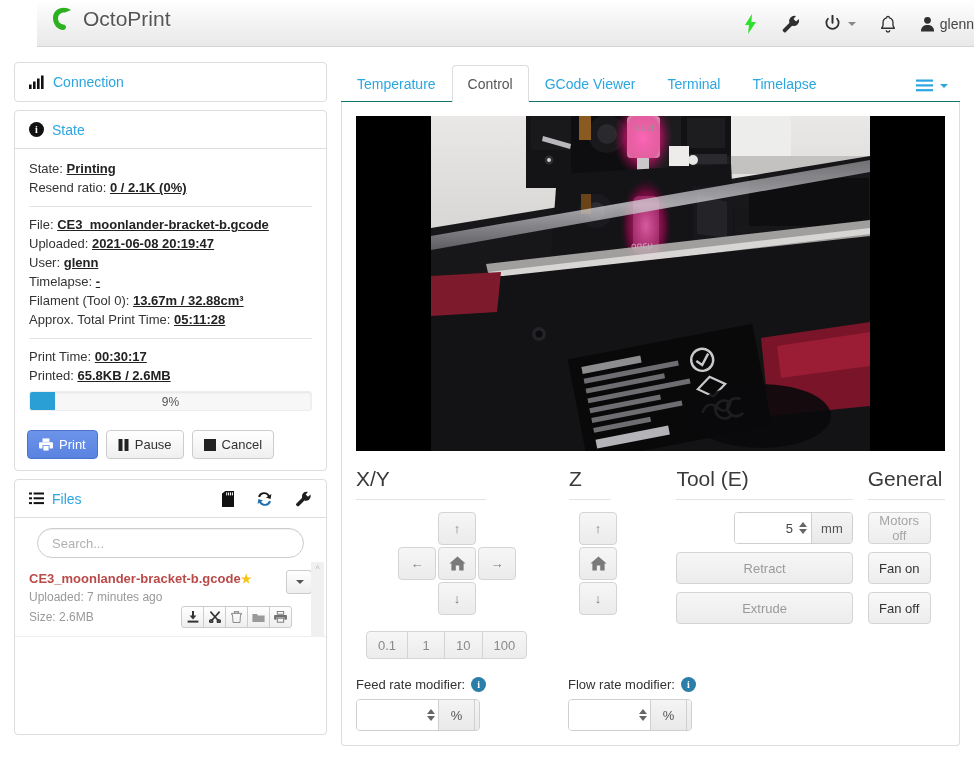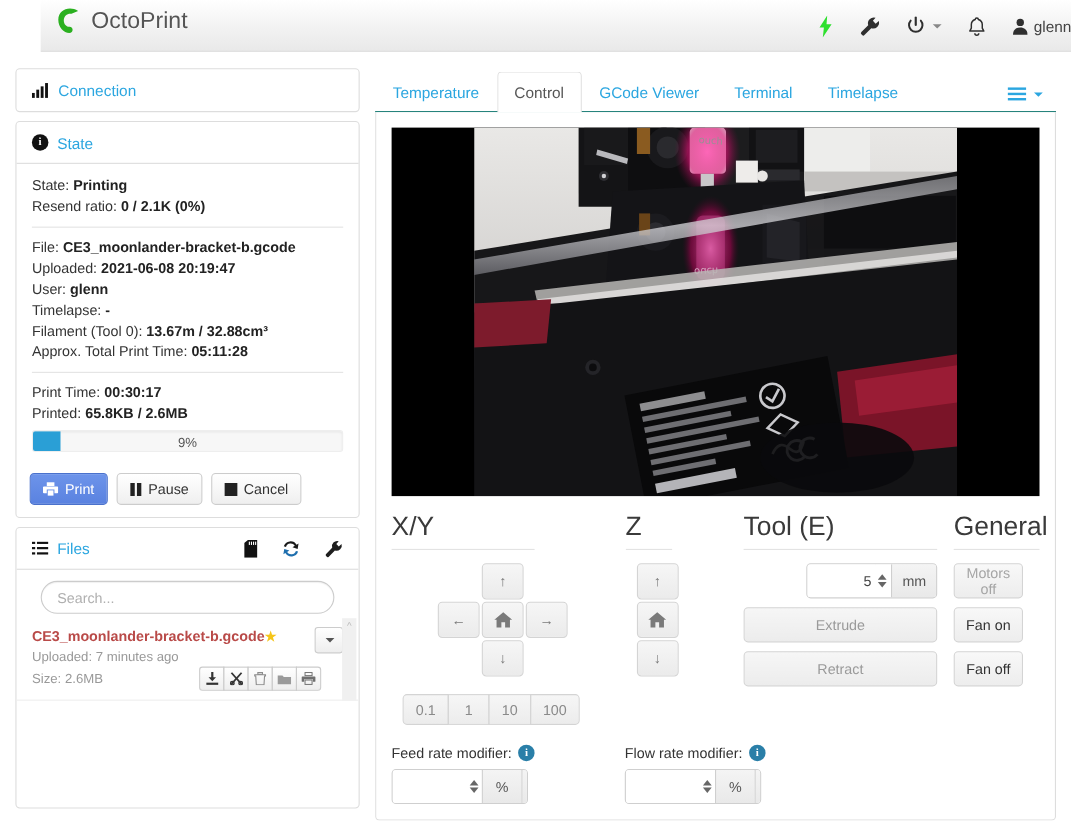--- a/index.html
+++ b/index.html
@@ -58,21 +58,21 @@
     font-size: 14px;
   }
   .panel-head.noborder { border-bottom: none; }
   .panel-title { color: #2ba6e0; }
   .panel-body { padding: 10px 14px; }
 
   
   .sidebar { position: absolute; left: 14px; top: 62px; width: 313px; }
 
   .state-line { line-height: 19px; font-size: 13px; color: #333333; }
-  .state-line b { color: #222222; }
+  .state-line b { color: #222222; text-decoration: underline; }
   .hr { border-top: 1px solid #e3e3e3; margin: 9px 0 8px 0; }
   .star { color: #f5c518; font-size: 12px; }
 
   .progress {
     position: relative; height: 20px; margin-top: 6px;
     background: #f7f7f7; border-radius: 3px; overflow: hidden;
     border: 1px solid #eeeeee;
     box-shadow: inset 0 1px 2px rgba(0,0,0,0.08);
   }
   .progress-fill {
@@ -163,21 +163,21 @@
 
   .webcam { position: relative; width: 589px; height: 335px; background: #000000; overflow: hidden; }
   .webcam-inner { position: absolute; left: 75px; top: 0; width: 439px; height: 335px; overflow: hidden; }
 
   .ctl-grid { display: flex; margin-top: 14px; }
   .ctl-col-xy { width: 215px; }
   .ctl-col-z { width: 65px; }
   .ctl-col-tool { width: 178px; margin-left: 43px; }
   .ctl-col-gen { width: 78px; margin-left: 15px; }
   .ctl-h {
-    font-size: 24px; color: #3a3a3a; font-weight: normal;
+    font-size: 21px; color: #3a3a3a; font-weight: normal;
     line-height: 28px; padding-bottom: 6px; margin: 0;
   }
   .ctl-rule { border-top: 1px solid #e3e3e3; margin-bottom: 12px; }
 
   .jog-btn {
     width: 38px; height: 33px;
     border: 1px solid #d4d4d4; border-radius: 4px;
     background: linear-gradient(to bottom, #f6f6f6, #ebebeb);
     display: flex; align-items: center; justify-content: center;
     cursor: pointer; color: #7a7a7a;
@@ -698,22 +698,22 @@
           <div class="spin-wrap">
             <input class="spin-field" type="text" value="5" style="">
             <div class="spinner">
               <div class="spin-up"></div>
               <div class="spin-dn"></div>
             </div>
             <div class="addon">mm</div>
           </div>
         </div>
 
+        <button class="wide-btn">Retract</button>
         <button class="wide-btn">Extrude</button>
-        <button class="wide-btn">Retract</button>
       </div>
 
       <div class="ctl-col-gen">
         <div class="ctl-h">General</div>
         <div class="ctl-rule"></div>
 
         <button class="gen-btn disabled">Motors off</button>
         <button class="gen-btn">Fan on</button>
         <button class="gen-btn">Fan off</button>
       </div>

